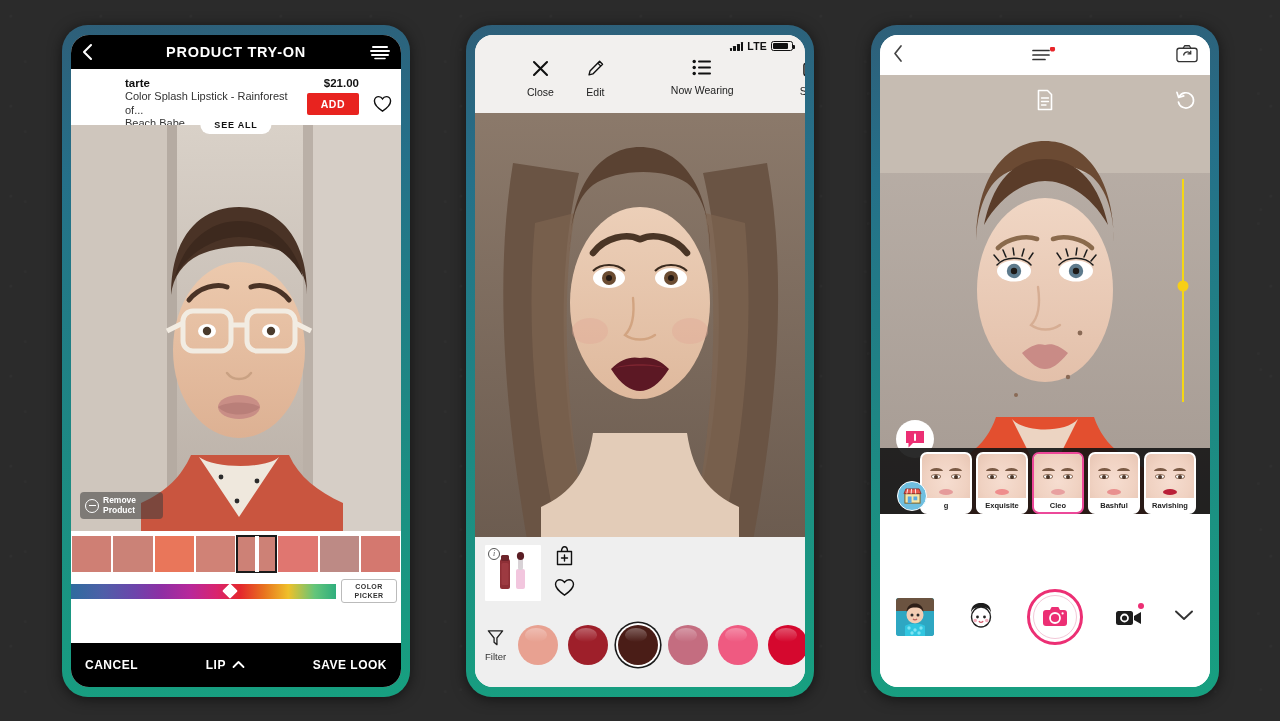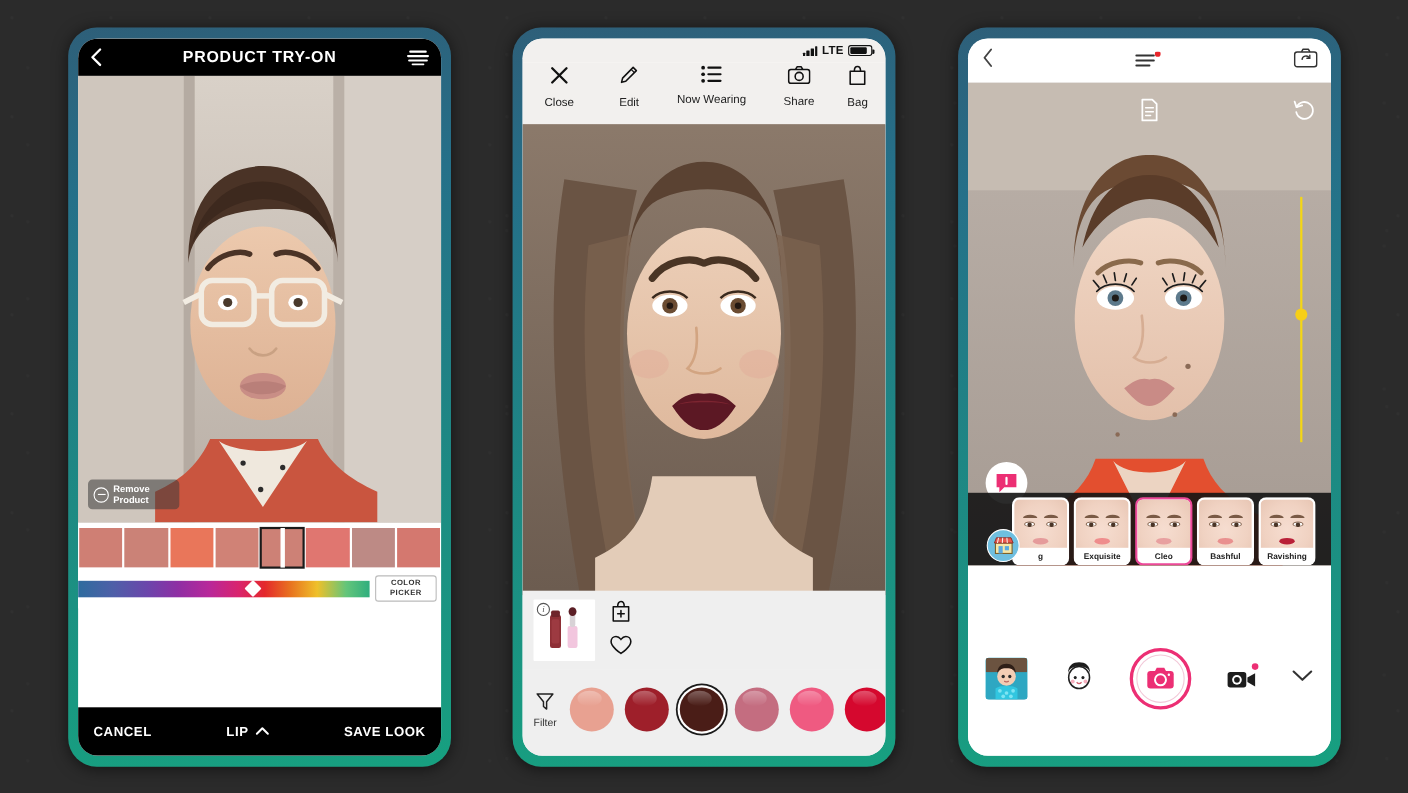--- a/index.html
+++ b/index.html
@@ -169,21 +169,21 @@
     width: 2px; height: 4.5px; background:#111; border-radius: 0 1px 1px 0;
   }
   .p2-batt span { display:block; height:100%; width: 82%; background:#111; border-radius:1px;}
 
   .p2-toolbar {
     background: #f2f0ee; height: 56px;
     display: flex; align-items: flex-start; padding: 2px 16px 0 16px;
   }
   .p2-tool {
     display: flex; flex-direction: column; align-items: center; gap: 4px;
-    cursor: pointer; flex: 0 0 auto;
+    cursor: pointer; flex: 0 0 auto; margin-left: 32px;
   }
   .p2-tool-lbl { font-size: 10.5px; color: #222; }
   .p2-tool.t-close { margin-right: auto; padding-left: 4px;}
   .p2-tool.t-edit { margin-right: 34px; }
   .p2-tool.t-now  { margin-right: 34px; }
   .p2-tool.t-share{ margin-right: 30px; }
 
   .p2-cam {
     position: absolute; top: 78px; left: 0; right: 0; bottom: 146px;
     background: linear-gradient(180deg,#8d7b6c 0%, #7a695c 40%, #6d5d51 100%);
@@ -350,20 +350,33 @@
         <span class="p1-hamb">
           <svg width="22" height="16" viewBox="0 0 22 16">
             <path d="M4 3 L18 3" stroke="#fff" stroke-width="2" stroke-linecap="round"></path>
             <path d="M2 7 L20 7" stroke="#fff" stroke-width="2" stroke-linecap="round"></path>
             <path d="M3 11 L19 11" stroke="#fff" stroke-width="2" stroke-linecap="round"></path>
             <path d="M6 14.5 L16 14.5" stroke="#fff" stroke-width="1.6" stroke-linecap="round"></path>
           </svg>
         </span>
       </div>
 
+      <div class="p1-prod">
+        <div class="p1-brand">tarte</div>
+        <div class="p1-pname">Color Splash Lipstick - Rainforest of...</div>
+        <div class="p1-pname">Beach Babe</div>
+        <div class="p1-price">$21.00</div>
+        <button class="p1-add">ADD</button>
+        <span class="p1-heart">
+          <svg width="19" height="18" viewBox="0 0 20 18">
+              <path d="M10 16.5 C10 16.5 1.5 11 1.5 5.9 C1.5 3 3.7 1.2 6 1.2 C7.9 1.2 9.3 2.4 10 3.6 C10.7 2.4 12.1 1.2 14 1.2 C16.3 1.2 18.5 3 18.5 5.9 C18.5 11 10 16.5 10 16.5 Z" fill="none" stroke="#111" stroke-width="1.5"></path>
+            </svg>
+        </span>
+        <div class="p1-seeall">SEE ALL</div>
+      </div>
 
       <div class="p1-cam">
         <svg width="100%" height="100%" viewBox="0 0 330 406" preserveAspectRatio="xMidYMid slice">
           <defs>
             <linearGradient id="p1bg" x1="0" y1="0" x2="0" y2="1">
               <stop offset="0" stop-color="#d9d1c8"></stop>
                 <stop offset="1" stop-color="#b9afa6"></stop>
             </linearGradient>
             <linearGradient id="p1sk" x1="0" y1="0" x2="0" y2="1">
               <stop offset="0" stop-color="#ecc9ad"></stop>

